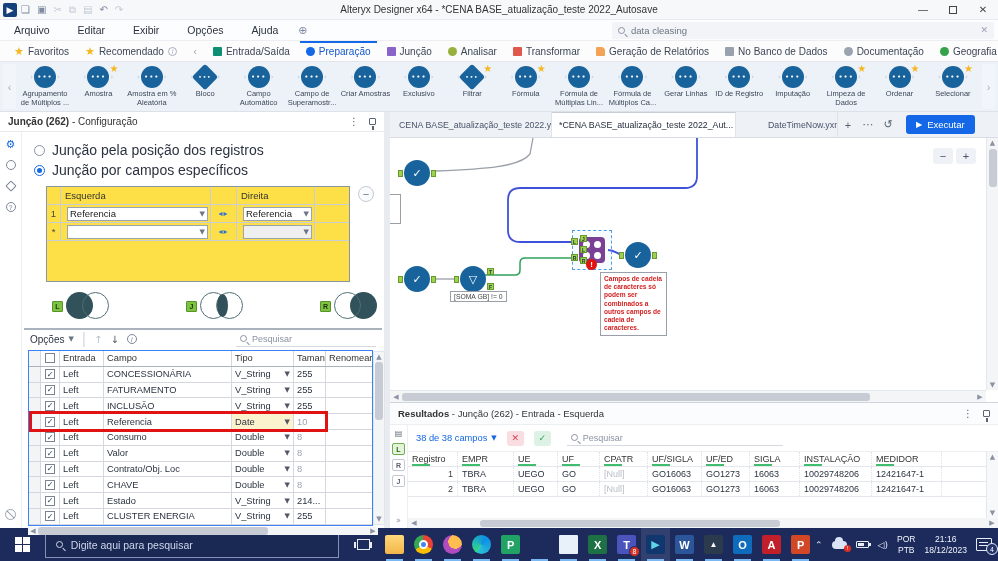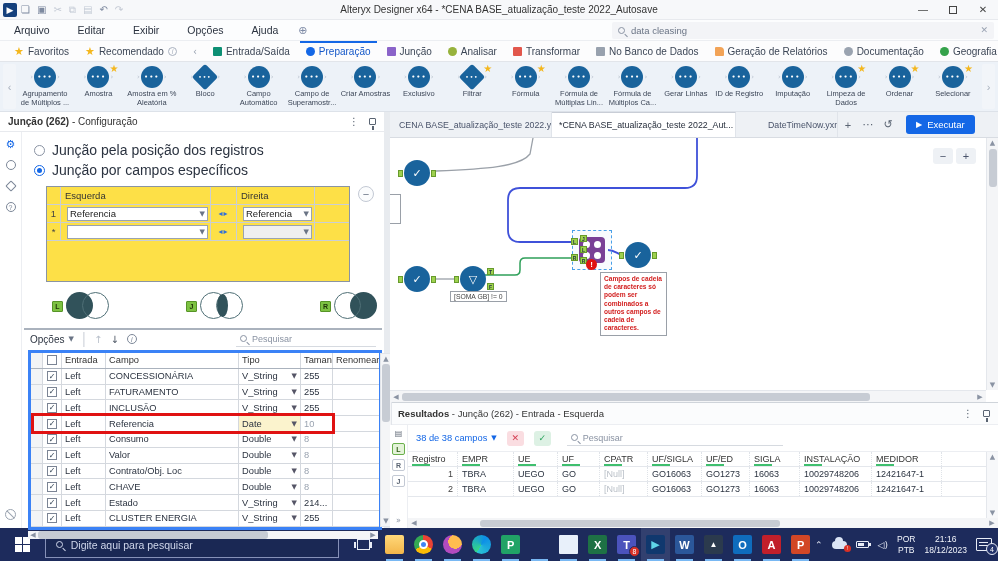--- a/index.html
+++ b/index.html
@@ -110,21 +110,21 @@
   .cfg-div{border-top:2px solid #aab2bd;margin:0 2px;}
   .optbar{height:24px;display:flex;align-items:center;padding:0 8px;gap:8px;}
   .optlbl{font-size:10px;color:#2b3340;display:flex;gap:4px;align-items:center;}
   .optlbl .cv{font-size:7px;color:#6a7485;}
   .vsep{color:#d6dae0;}
   .arr{font-size:10px;}
   .inf{width:10px;height:10px;border:1px solid #7c8798;border-radius:50%;font-size:7px;color:#7c8798;display:flex;align-items:center;justify-content:center;font-style:italic;}
   .optsearch{margin-left:auto;width:140px;height:16px;border-bottom:1px solid #d6dae0;display:flex;align-items:center;gap:5px;padding:0 4px;}
   .optsearch .ph{font-size:9px;color:#8a93a3;}
 
-  .ftable{margin:2px 2px 0 6px;border:3px solid #3b82f6;position:relative;background:#fff;}
+  .ftable{margin:2px 11px 0 6px;border:1px solid #3b82f6;position:relative;background:#fff;}
   .fhead,.frow{display:flex;height:15.8px;border-bottom:1px solid #d4d8de;align-items:stretch;position:relative;}
   .fhead{border-bottom:1px solid #aab2bd;}
   .fcell{font-size:9.3px;color:#2b3340;display:flex;align-items:center;border-right:1px solid #d4d8de;padding:0 3px;overflow:hidden;white-space:nowrap;}
   .c-handle{width:12px;background:#f3f4f6;padding:0;}
   .c-chk{width:19px;justify-content:center;}
   .c-ent{width:44px;}
   .c-campo{flex:1;min-width:0;}
   .c-tipo{width:62px;justify-content:space-between;}
   .c-tipo .dv{color:#556;font-size:7px;}
   .c-tam{width:32px;}
@@ -310,26 +310,26 @@
     </div>
     <div class="cattab">
       <span class="cticon g dot" style="background: rgb(151, 178, 60);"></span>
       <span>Analisar</span>
     </div>
     <div class="cattab">
       <span class="cticon g square" style="background: rgb(226, 87, 76);"></span>
       <span>Transformar</span>
     </div>
     <div class="cattab">
+      <span class="cticon g file" style="background: rgb(242, 163, 87);"></span>
+      <span>Geração de Relatórios</span>
+    </div>
+    <div class="cattab">
       <span class="cticon g rows" style="background: rgb(152, 161, 174);"></span>
       <span>No Banco de Dados</span>
-    </div>
-    <div class="cattab">
-      <span class="cticon g file" style="background: rgb(242, 163, 87);"></span>
-      <span>Geração de Relatórios</span>
     </div>
     <div class="cattab">
       <span class="cticon g dot" style="background: rgb(154, 163, 176);"></span>
       <span>Documentação</span>
     </div>
     <div class="cattab">
       <span class="cticon g dot" style="background: rgb(53, 162, 75);"></span>
       <span>Geografia</span>
     </div>
   </div>

